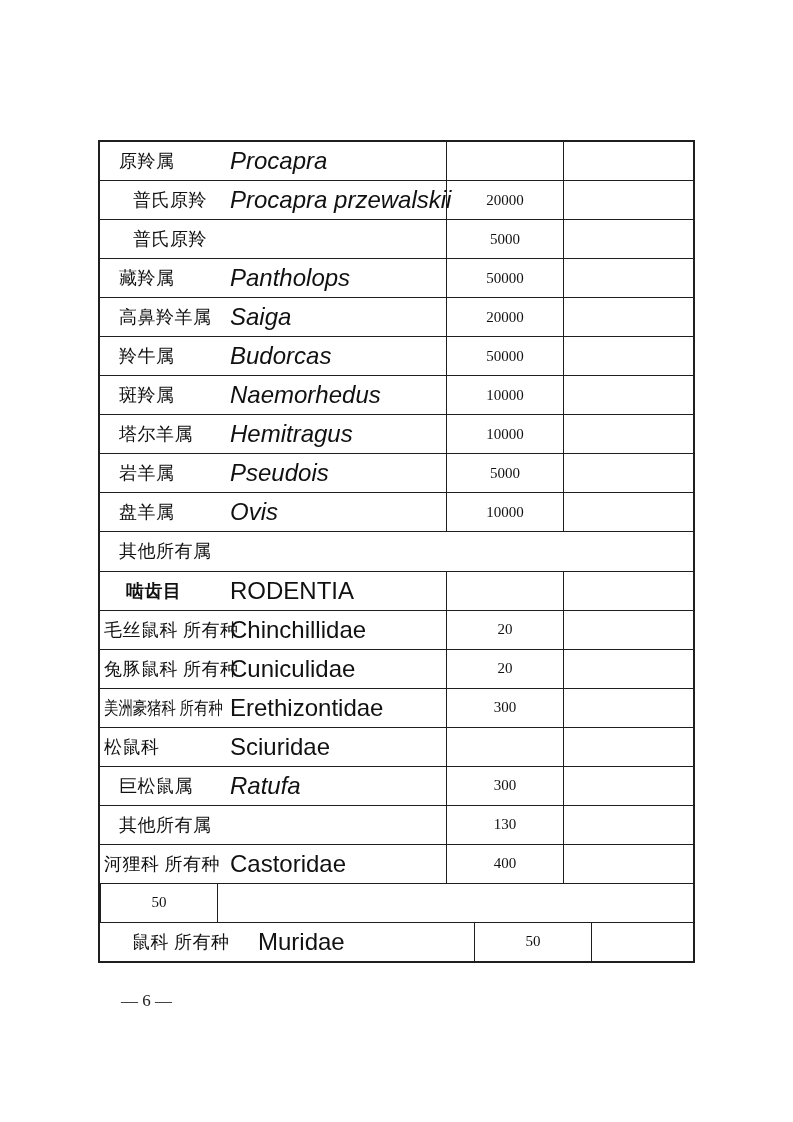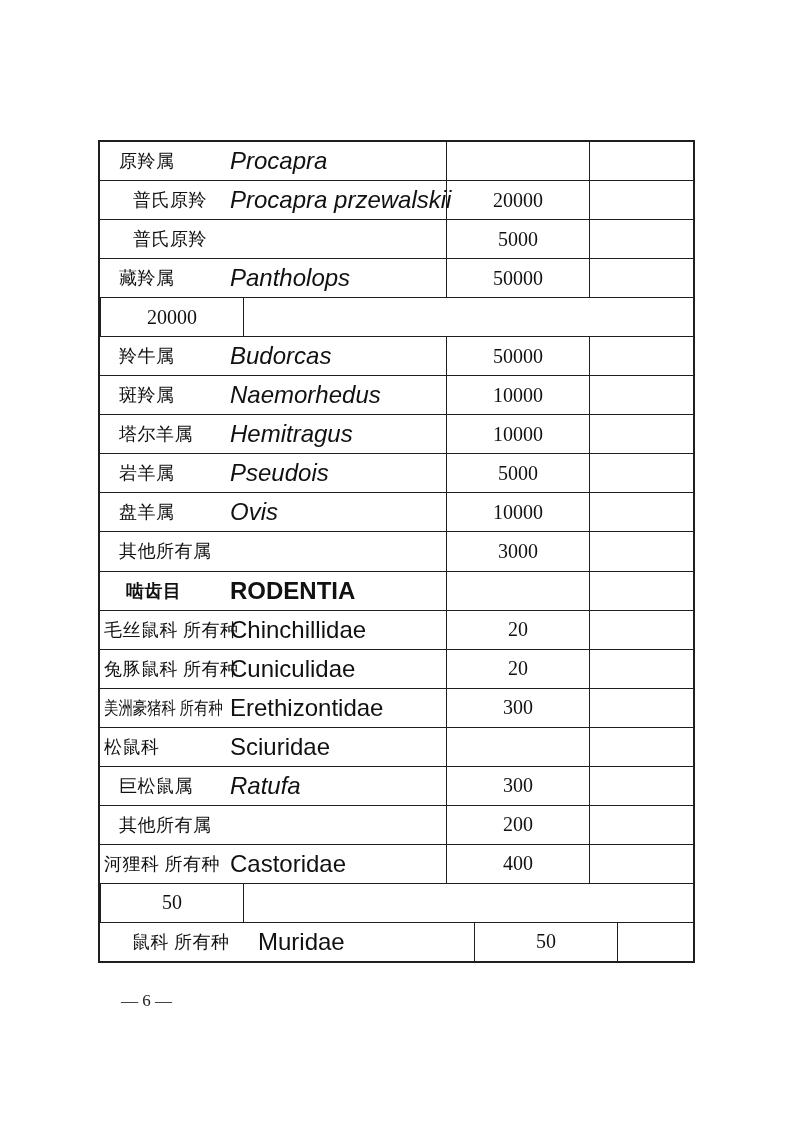--- a/index.html
+++ b/index.html
@@ -34,29 +34,29 @@
     border-bottom: 1px solid #1f1f1f;
     position: relative;
   }
   .row:last-child { border-bottom: none; padding-left: 28px; }
   .c-name {
     width: 346px;
     position: relative;
     box-sizing: border-box;
   }
   .c-qty {
-    width: 144px;
+    width: 118px;
     box-sizing: border-box;
     border-left: 1px solid #1f1f1f;
     border-right: 1px solid #1f1f1f;
     display: flex;
     align-items: center;
     justify-content: center;
     font-family: "Liberation Serif", serif;
-    font-size: 20px;
+    font-size: 15px;
   }
   .c-blank { flex: 1 1 0; }
   .cn {
     position: absolute;
     top: 50%;
     transform: translateY(-50%);
     font-size: 18px;
     white-space: nowrap;
     letter-spacing: 0.5px;
   }
@@ -72,21 +72,21 @@
   .latin {
     position: absolute;
     left: 130px;
     top: 50%;
     transform: translateY(-50%);
     font-family: "Liberation Sans", "DejaVu Sans", sans-serif;
     font-size: 24px;
     white-space: nowrap;
   }
   .latin.rank-genus, .latin.rank-species { font-style: italic; }
-  .latin.rank-order { font-weight: bold; }
+  .latin.rank-order { font-weight: normal; }
   .footer-pagenum {
     position: absolute;
     left: 121px;
     top: 991px;
     font-family: "Liberation Serif", serif;
     font-size: 17px;
     color: #222222;
     white-space: pre;
   }
 </style>
@@ -122,20 +122,24 @@
       </div>
       <div class="row">
         <div class="c-name">
           <span class="cn indent-1">藏羚属</span>
           <span class="latin rank-genus">Pantholops</span>
         </div>
         <div class="c-qty">50000</div>
         <div class="c-blank"></div>
       </div>
       <div class="row">
+        <div class="c-name">
+          <span class="cn indent-1">高鼻羚羊属</span>
+          <span class="latin rank-genus">Saiga</span>
+        </div>
         <div class="c-qty">20000</div>
         <div class="c-blank"></div>
       </div>
       <div class="row">
         <div class="c-name">
           <span class="cn indent-1">羚牛属</span>
           <span class="latin rank-genus">Budorcas</span>
         </div>
         <div class="c-qty">50000</div>
         <div class="c-blank"></div>
@@ -169,21 +173,20 @@
           <span class="cn indent-1">盘羊属</span>
           <span class="latin rank-genus">Ovis</span>
         </div>
         <div class="c-qty">10000</div>
         <div class="c-blank"></div>
       </div>
       <div class="row">
         <div class="c-name">
           <span class="cn indent-1">其他所有属</span>
         </div>
-        <div class="c-qty">3000</div>
         <div class="c-blank"></div>
       </div>
       <div class="row">
         <div class="c-name">
           <span class="cn indent-0 rank-order">啮齿目</span>
           <span class="latin rank-order">RODENTIA</span>
         </div>
         <div class="c-qty"></div>
         <div class="c-blank"></div>
       </div>
@@ -224,21 +227,21 @@
           <span class="cn indent-1">巨松鼠属</span>
           <span class="latin rank-genus">Ratufa</span>
         </div>
         <div class="c-qty">300</div>
         <div class="c-blank"></div>
       </div>
       <div class="row">
         <div class="c-name">
           <span class="cn indent-1">其他所有属</span>
         </div>
-        <div class="c-qty">200</div>
+        <div class="c-qty">130</div>
         <div class="c-blank"></div>
       </div>
       <div class="row">
         <div class="c-name">
           <span class="cn indent-0">河狸科 所有种</span>
           <span class="latin rank-family">Castoridae</span>
         </div>
         <div class="c-qty">400</div>
         <div class="c-blank"></div>
       </div>

